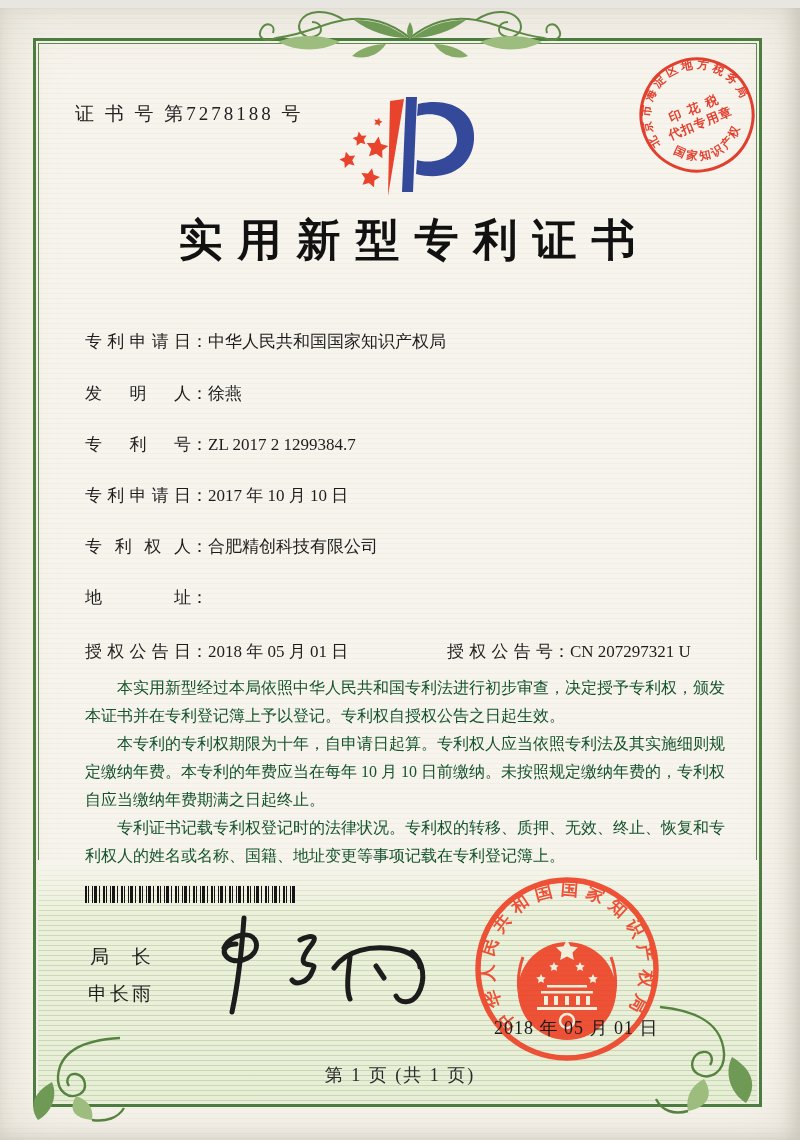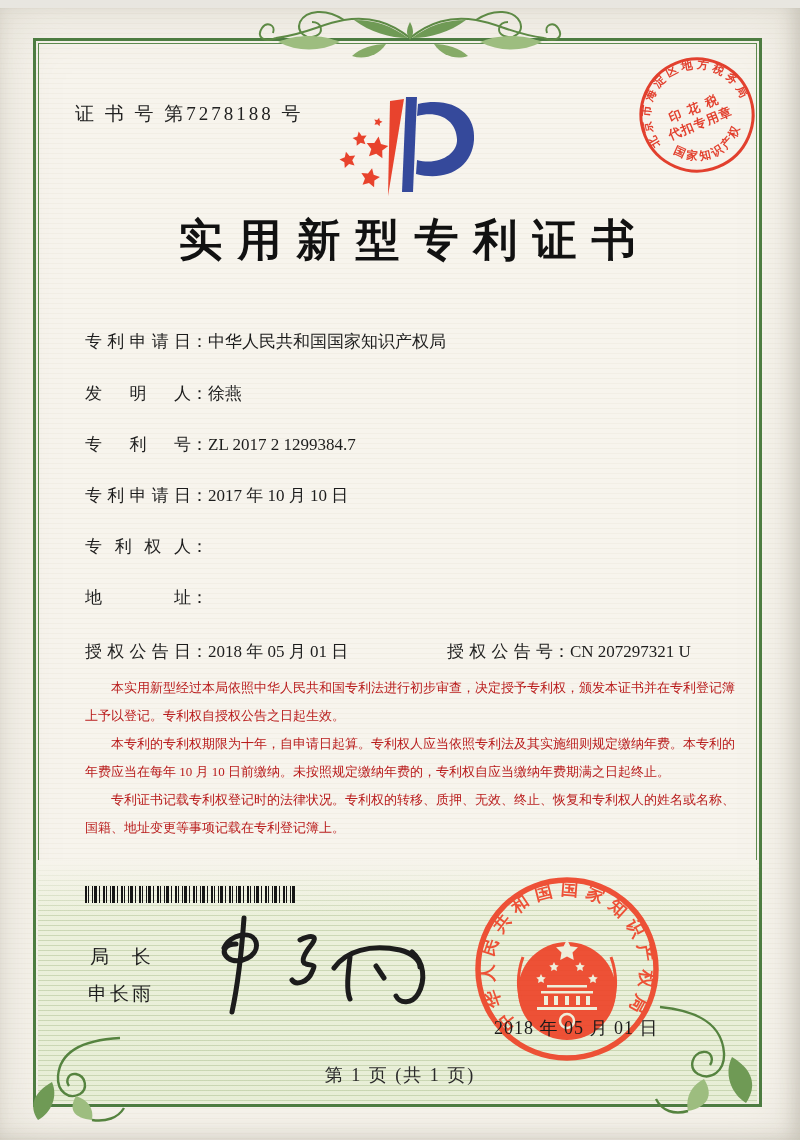--- a/index.html
+++ b/index.html
@@ -19,21 +19,21 @@
       repeating-linear-gradient(180deg, rgba(132,160,96,.30) 0 1px, rgba(0,0,0,0) 1px 5px),
       linear-gradient(180deg,#edf1dd,#e7eed6);}
   .cert-no{position:absolute;left:75px;top:93px;font-size:19px;letter-spacing:3px;color:#222;}
   .title{position:absolute;left:0;top:203px;width:800px;text-align:center;
     font-size:44px;font-weight:bold;letter-spacing:15px;padding-left:29px;box-sizing:border-box;color:#111;}
   .row{position:absolute;left:85px;width:645px;font-size:17px;line-height:1.45;display:flex;}
   .flabel{display:inline-block;width:106px;text-align:justify;text-align-last:justify;flex:0 0 106px;}
   .colon{flex:0 0 auto;}
   .val{flex:1 1 auto;max-width:522px;}
   .row2col .col-right{position:absolute;left:362px;top:0;display:flex;}
-  .paras{position:absolute;left:85px;top:666px;width:652px;font-size:13px;line-height:28px;color:#b91c1c;}
+  .paras{position:absolute;left:85px;top:666px;width:652px;font-size:16px;line-height:28px;color:#14532d;}
   .paras p{margin:0;text-indent:2em;}
   .barcode{position:absolute;left:85px;top:878px;width:212px;height:17px;
     background:
       repeating-linear-gradient(90deg,#151515 0 2px,rgba(0,0,0,0) 2px 3px,#151515 3px 4px,rgba(0,0,0,0) 4px 7px,#151515 7px 8px,rgba(0,0,0,0) 8px 9px,#151515 9px 12px,rgba(0,0,0,0) 12px 14px,#151515 14px 15px,rgba(0,0,0,0) 15px 18px);}
   .signer-title{position:absolute;left:90px;top:936px;font-size:19px;letter-spacing:9px;}
   .signer-name{position:absolute;left:88px;top:973px;font-size:19px;letter-spacing:3px;}
   .signature{position:absolute;left:208px;top:898px;}
   .seal{position:absolute;left:467px;top:861px;}
   .seal-date{position:absolute;left:494px;top:1008px;font-size:18px;letter-spacing:1px;color:#1a1a1a;z-index:5;}
   .stamp{position:absolute;left:630px;top:40px;}
@@ -117,20 +117,21 @@
       <span class="val">ZL 2017 2 1299384.7</span>
   </div>
   <div class="row" style="top:476px">
     <span class="flabel">专利申请日</span>
       <span class="colon">：</span>
       <span class="val">2017 年 10 月 10 日</span>
   </div>
   <div class="row" style="top:527px">
     <span class="flabel">专利权人</span>
       <span class="colon">：</span>
+      <span class="val">合肥精创科技有限公司</span>
   </div>
   <div class="row" style="top:578px">
     <span class="flabel">地址</span>
       <span class="colon">：</span>
   </div>
   <div class="row row2col" style="top:632px">
     <span class="flabel">授权公告日</span>
       <span class="colon">：</span>
       <span class="val">2018 年 05 月 01 日</span>
     <span class="col-right">

